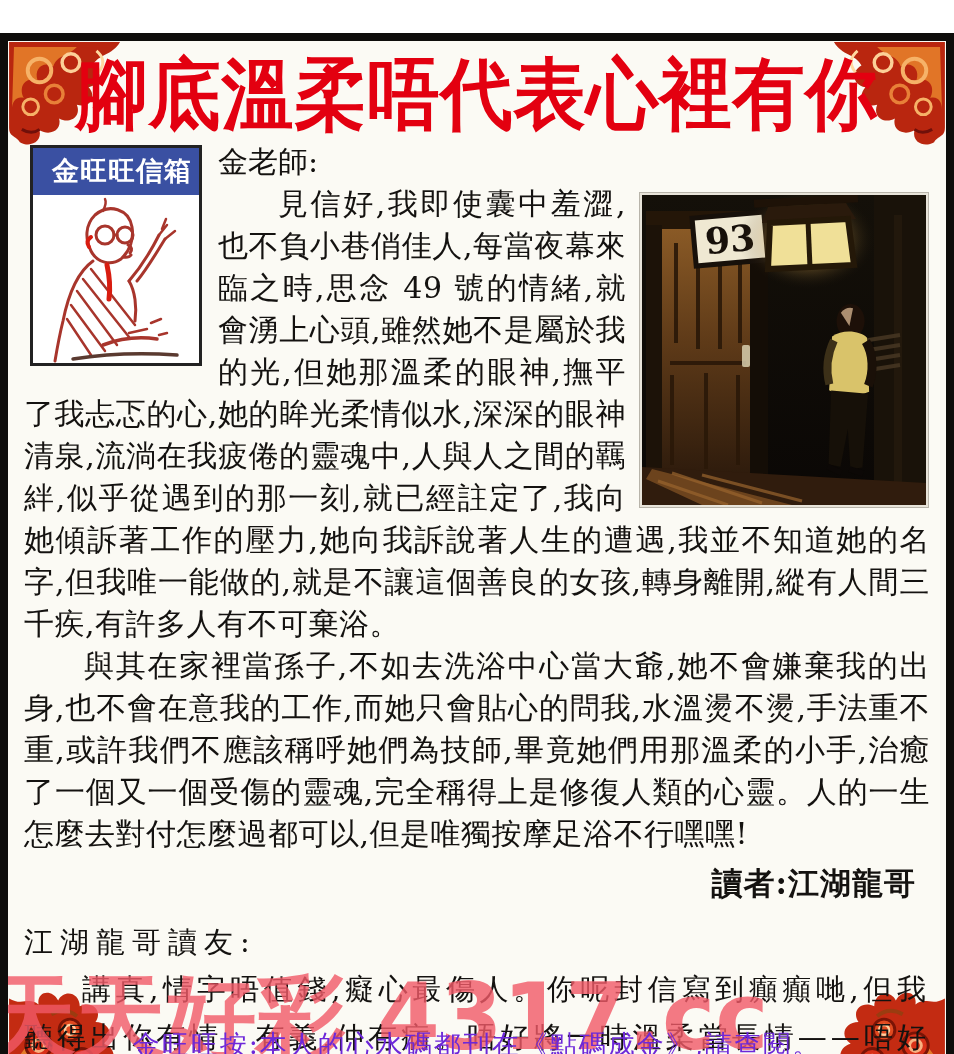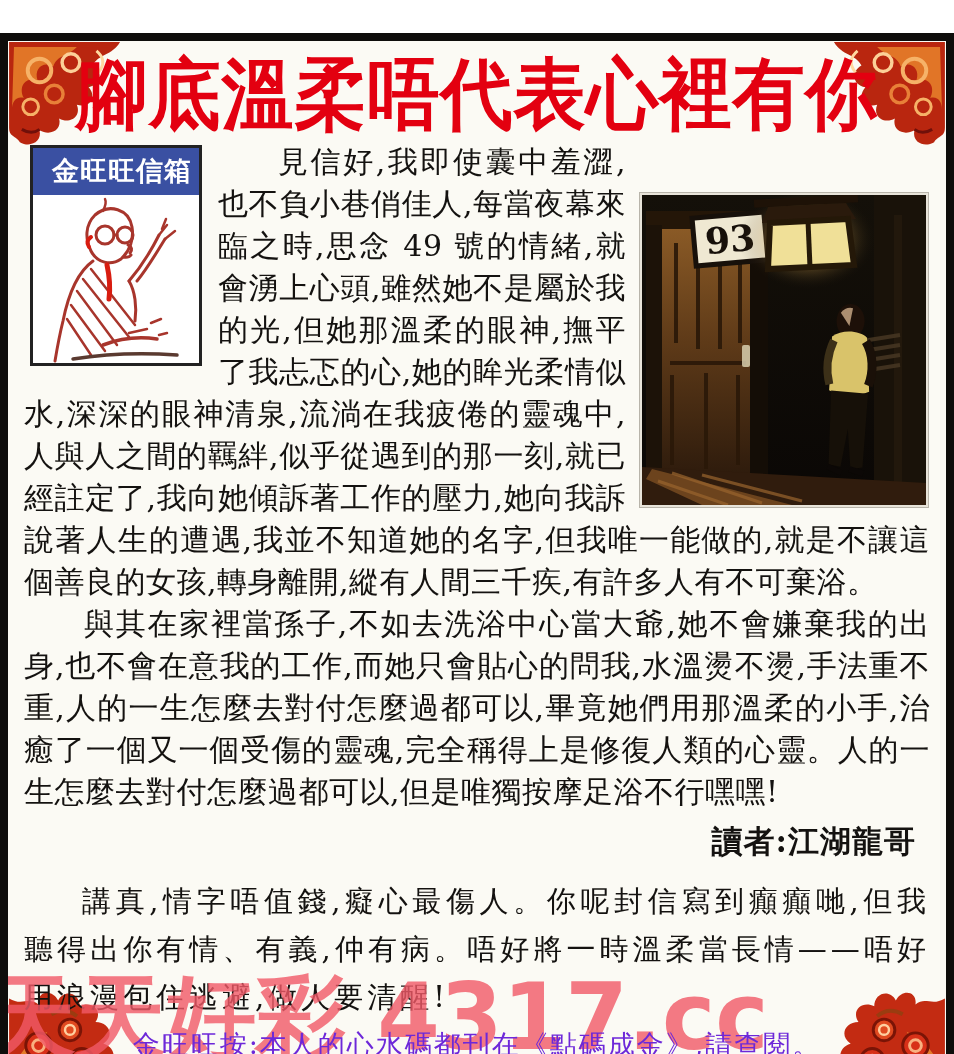--- a/index.html
+++ b/index.html
@@ -248,24 +248,26 @@
           <path d="M10,274 L150,310 L60,310 L4,284 Z" fill="#7c4e22" opacity=".8"></path>
           <g stroke="#9a652e" stroke-width="3" opacity=".7">
             <path d="M30,278 L120,308"></path>
               <path d="M60,280 L160,306"></path>
               <path d="M16,286 L86,310"></path>
           </g>
         </g>
       </svg>
     </div>
 
+    <p class="salutation">金老師:</p>
     <p class="body-p">見信好,我即使囊中羞澀,也不負小巷俏佳人,每當夜幕來臨之時,思念 49 號的情緒,就會湧上心頭,雖然她不是屬於我的光,但她那溫柔的眼神,撫平了我忐忑的心,她的眸光柔情似水,深深的眼神清泉,流淌在我疲倦的靈魂中,人與人之間的羈絆,似乎從遇到的那一刻,就已經註定了,我向她傾訴著工作的壓力,她向我訴說著人生的遭遇,我並不知道她的名字,但我唯一能做的,就是不讓這個善良的女孩,轉身離開,縱有人間三千疾,有許多人有不可棄浴。</p>
-    <p class="body-p">與其在家裡當孫子,不如去洗浴中心當大爺,她不會嫌棄我的出身,也不會在意我的工作,而她只會貼心的問我,水溫燙不燙,手法重不重,人的一生怎麼去對付怎麼過都可以,畢竟她們用那溫柔的小手,治癒了一個又一個受傷的靈魂,完全稱得上是修復人類的心靈。人的一生怎麼去對付怎麼過都可以,但是唯獨按摩足浴不行嘿嘿!</p>
+    <p class="body-p">與其在家裡當孫子,不如去洗浴中心當大爺,她不會嫌棄我的出身,也不會在意我的工作,而她只會貼心的問我,水溫燙不燙,手法重不重,或許我們不應該稱呼她們為技師,畢竟她們用那溫柔的小手,治癒了一個又一個受傷的靈魂,完全稱得上是修復人類的心靈。人的一生怎麼去對付怎麼過都可以,但是唯獨按摩足浴不行嘿嘿!</p>
     <p class="sig-reader">讀者:江湖龍哥</p>
 
+    <p class="reply-salutation">江湖龍哥讀友:</p>
     <p class="reply-body">講真,情字唔值錢,癡心最傷人。你呢封信寫到癲癲哋,但我聽得出你有情、有義,仲有病。唔好將一時溫柔當長情——唔好用浪漫包住逃避,做人要清醒!</p>
 
   </div>
 
   <div class="footer-note">金旺旺按:本人的心水碼都刊在《點碼成金》,請查閱。</div>
   <div class="watermark">天天好彩 4317.cc</div>
 
 </div>
 
 </body></html>

